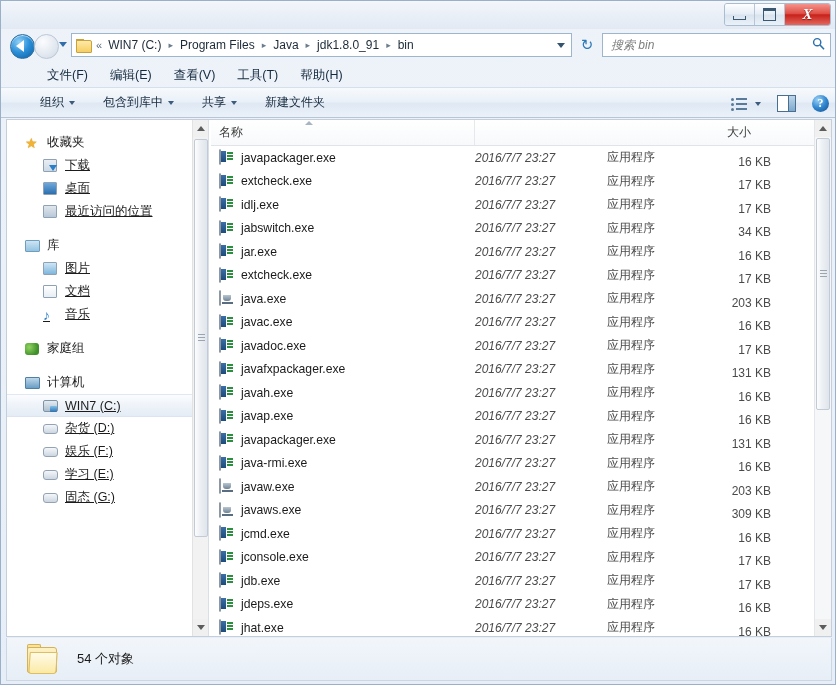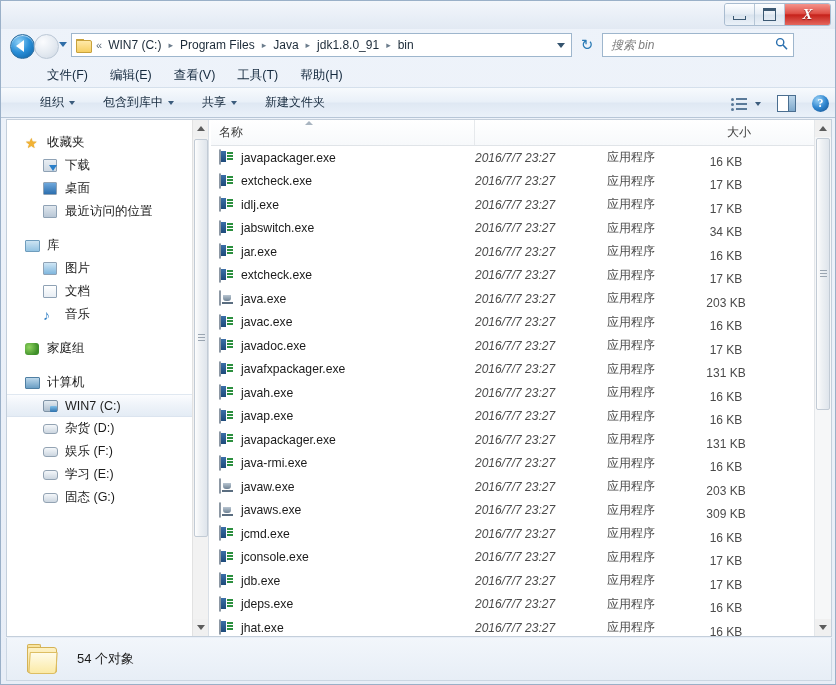--- a/index.html
+++ b/index.html
@@ -160,21 +160,21 @@
   #refreshbtn {
     position: absolute; left: 576px; top: 6px;
     width: 20px; height: 20px;
     color: #2a7ab5;
     font-size: 15px;
     text-align: center;
     line-height: 20px;
   }
   #searchbox {
     position: absolute; left: 601px; top: 4px;
-    width: 192px; height: 24px;
+    width: 229px; height: 24px;
     background: #ffffff;
     border: 1px solid #9eb6cd;
     box-sizing: border-box;
     display: flex; align-items: center;
   }
   #searchinput {
     flex: 1;
     border: none; outline: none;
     background: transparent;
     font-size: 12px;
@@ -297,21 +297,21 @@
     display: flex; align-items: center;
     padding-left: 22px;
     font-size: 12.5px;
     color: #1c1c1c;
     white-space: nowrap;
   }
   .nav-item.root {
     padding-left: 18px;
     font-weight: normal;
   }
-  .nav-item.child { padding-left: 36px; }
+  .nav-item.child { padding-left: 36px; text-decoration: underline; }
   .nav-item.selected {
     background: linear-gradient(to bottom, #fbfcfe 0%, #eef3f9 50%, #e4ecf5 100%);
     border-top: 1px solid #e0e8f1;
     border-bottom: 1px solid #dbe4ef;
     height: 21px;
   }
   .nav-ico {
     width: 16px; height: 16px;
     margin-right: 6px;
     flex: none;
@@ -419,21 +419,21 @@
     font-style: italic;
   }
   .ftype {
     position: absolute; left: 396px;
     color: #4a4a4a;
     font-size: 12px;
   }
   .fsize {
     position: absolute; left: 470px;
     width: 90px;
-    text-align: center;
+    text-align: right;
     color: #4a4a4a;
     font-size: 12px;
     margin-top: 8px;
   }
 
   
   .exeic {
     width: 16px; height: 15px;
     background: linear-gradient(to bottom, #f2f4f6, #dfe4e9);
     border: 1px solid #8d98a4;

